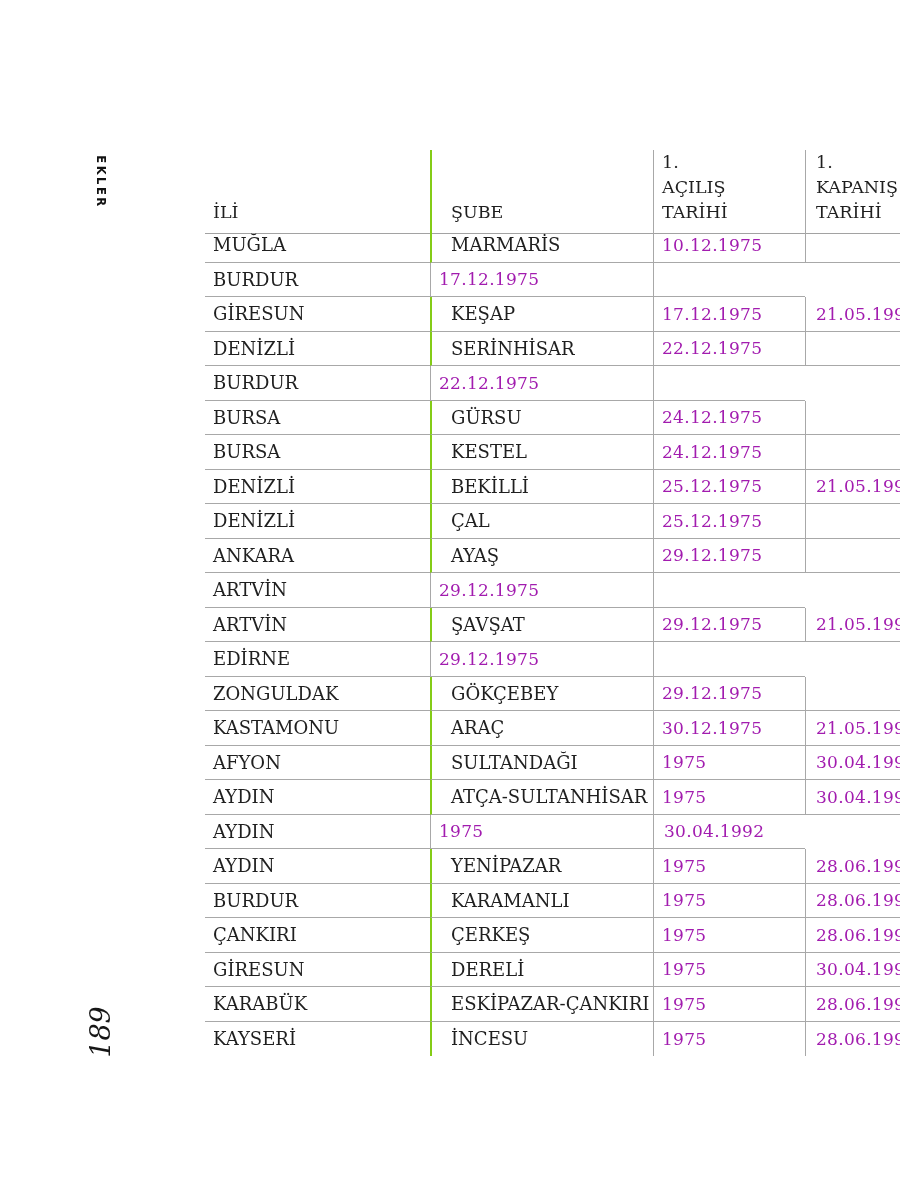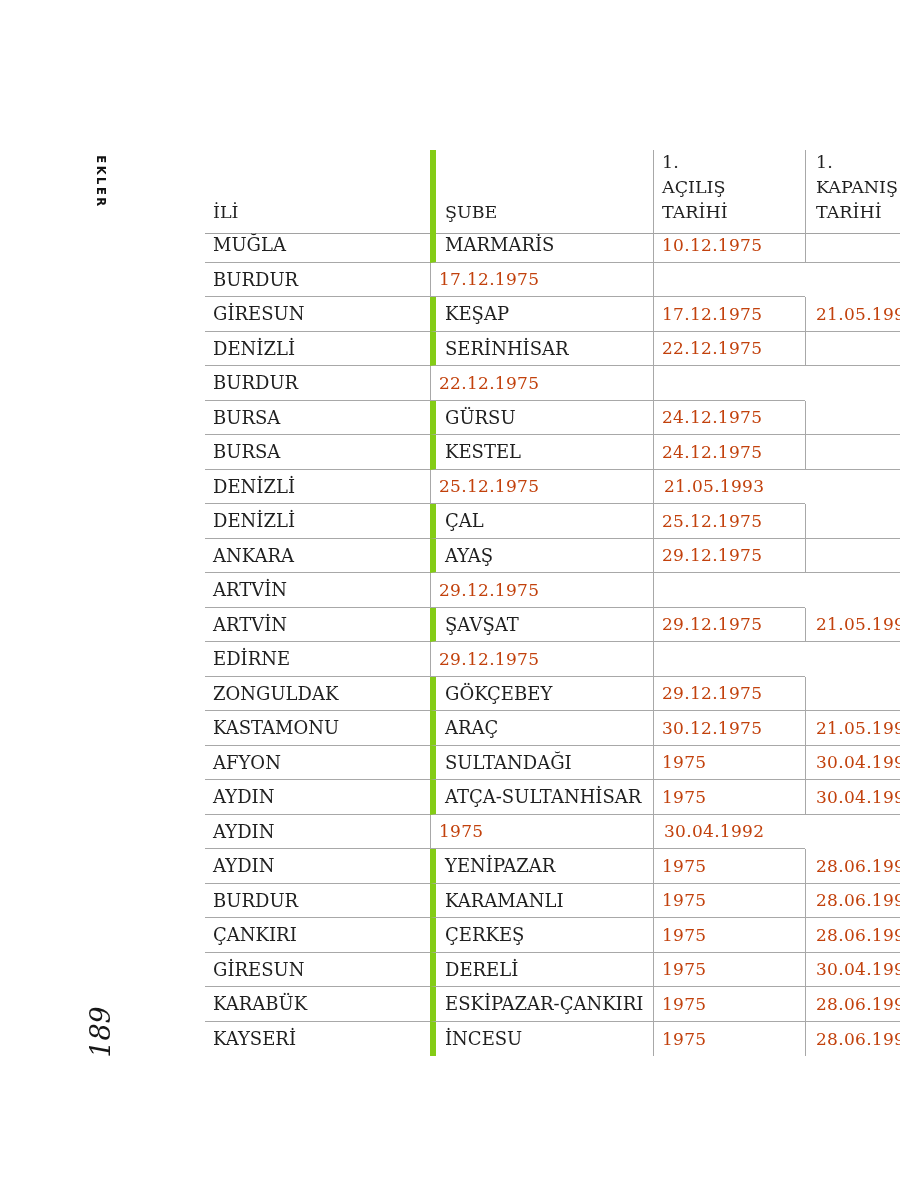--- a/index.html
+++ b/index.html
@@ -64,24 +64,24 @@
     height: 34.5px;
     box-sizing: border-box;
     display: flex;
     align-items: center;
     padding-left: 8px;
     font-size: 18px;
     border-bottom: 1px solid #a8a8a8;
     white-space: nowrap;
     overflow: visible;
   }
-  .c2 { border-left: 6px solid #84cc16; padding-left: 9px; }
+  .c2 { border-left: 2px solid #84cc16; padding-left: 19px; }
   .c3 { border-left: 1px solid #a8a8a8; }
   .c4 { border-left: 1px solid #a8a8a8; padding-left: 10px; }
-  .date { font-size: 17px; letter-spacing: 0.3px; color: #c2410c; }
+  .date { font-size: 17px; letter-spacing: 0.3px; color: #a21caf; }
   .row:last-child .td { border-bottom: none; }
 </style>
 </head>
 <body>
 
 <div class="side-label">EKLER</div>
 
 <div class="page-number">189</div>
 
 <div class="doc-table">
@@ -131,20 +131,21 @@
         <div class="td c4 date"></div>
       </div>
       <div class="gridrow row">
         <div class="td c1">BURSA</div>
         <div class="td c2">KESTEL</div>
         <div class="td c3 date">24.12.1975</div>
         <div class="td c4 date"></div>
       </div>
       <div class="gridrow row">
         <div class="td c1">DENİZLİ</div>
+        <div class="td c2">BEKİLLİ</div>
         <div class="td c3 date">25.12.1975</div>
         <div class="td c4 date">21.05.1993</div>
       </div>
       <div class="gridrow row">
         <div class="td c1">DENİZLİ</div>
         <div class="td c2">ÇAL</div>
         <div class="td c3 date">25.12.1975</div>
         <div class="td c4 date"></div>
       </div>
       <div class="gridrow row">

